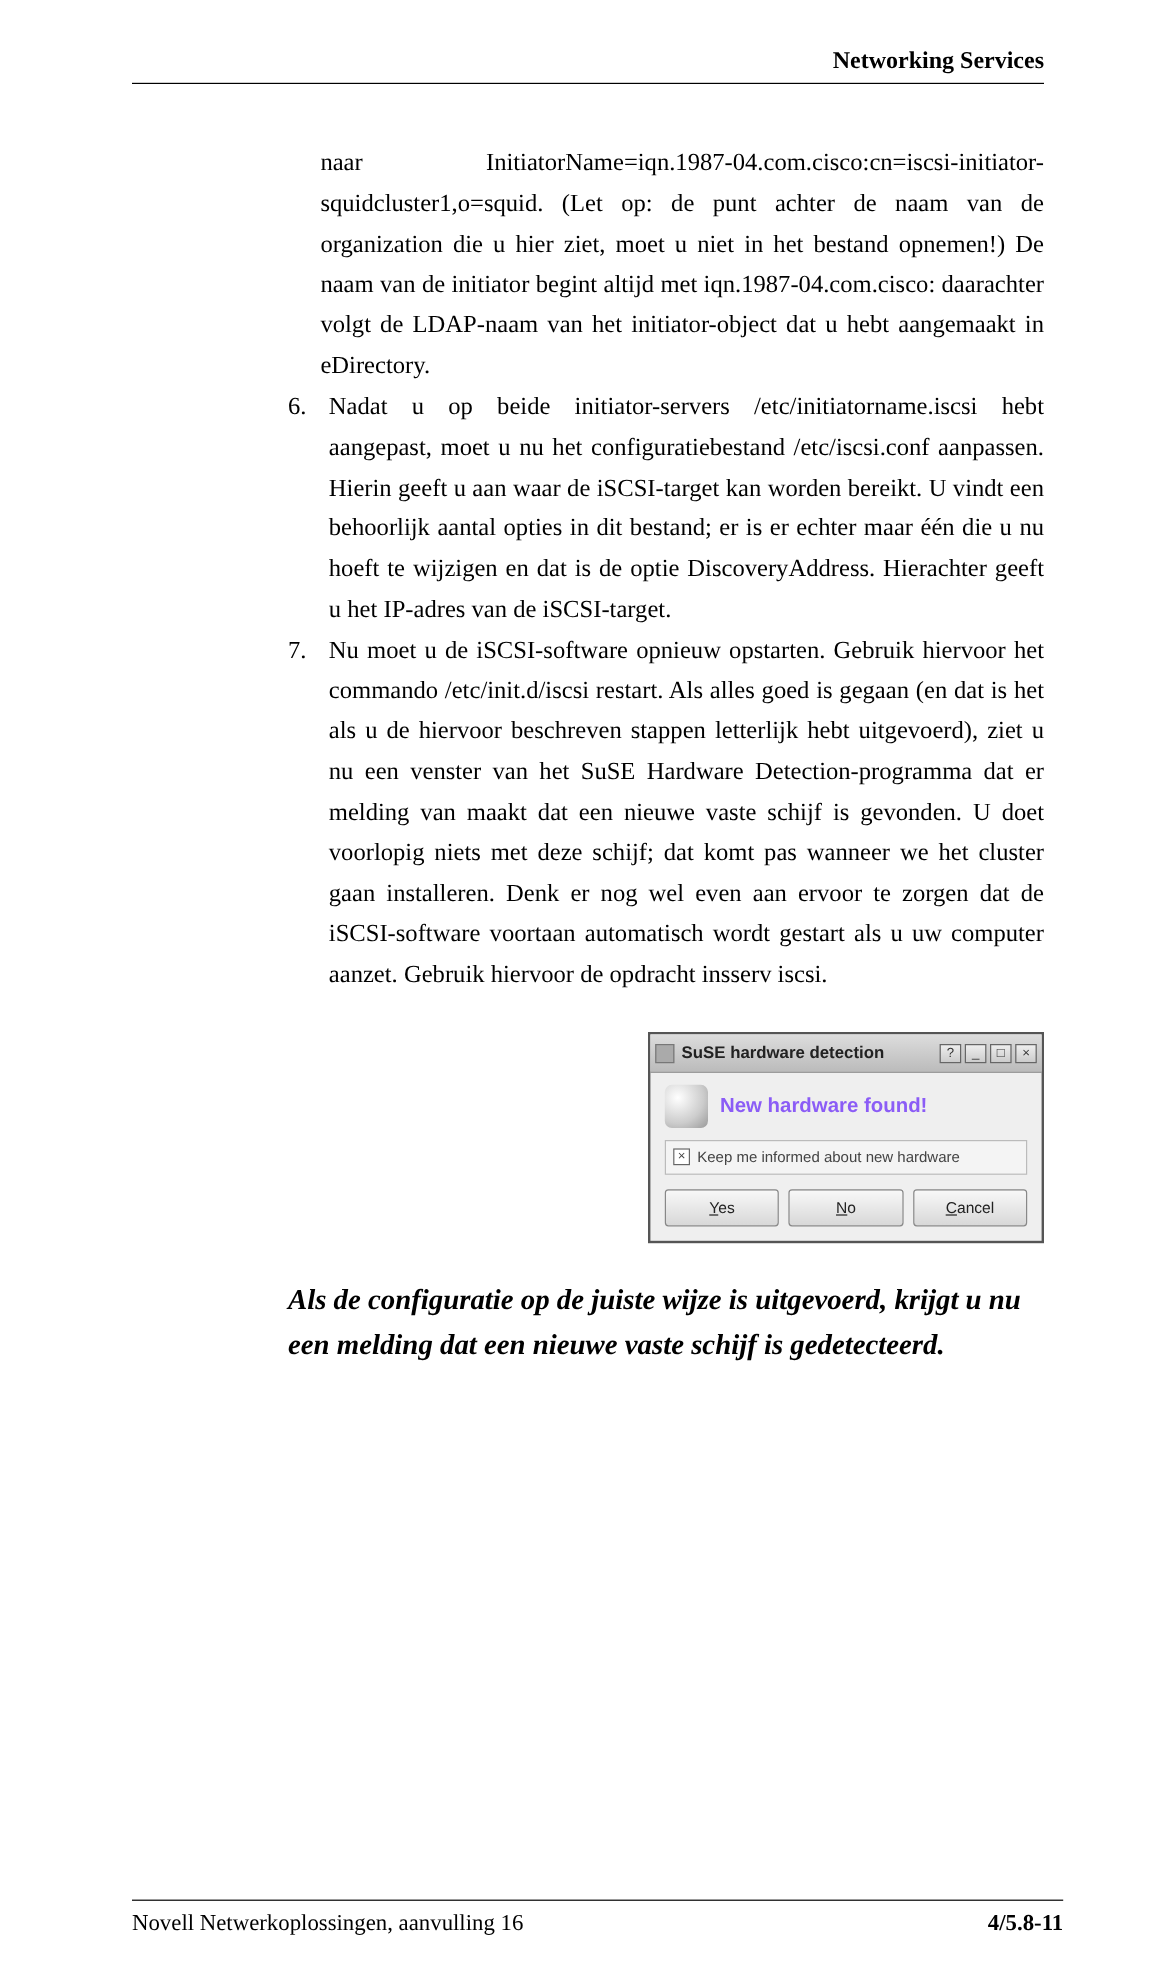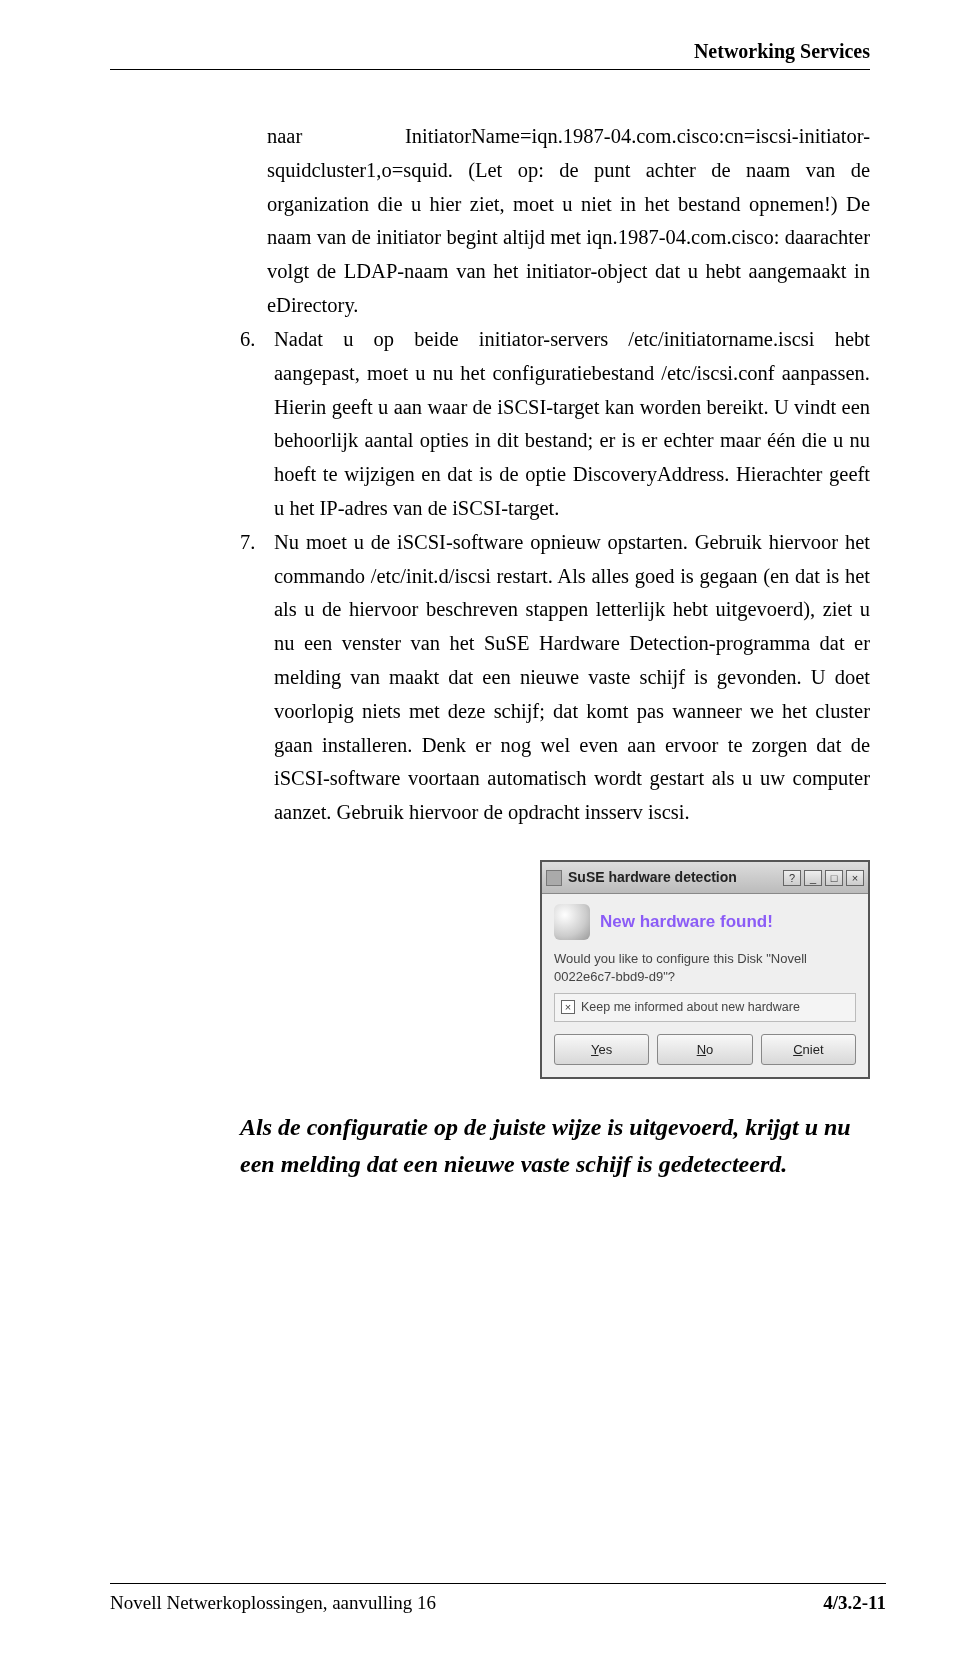--- a/index.html
+++ b/index.html
@@ -203,33 +203,32 @@
           <div class="tb-btn">_</div>
           <div class="tb-btn">□</div>
           <div class="tb-btn">×</div>
         </div>
       </div>
       <div class="dialog-body">
         <div class="dialog-heading">
           <div class="gem-icon"></div>
           <div class="dialog-title">New hardware found!</div>
         </div>
-        <div class="dialog-msg">Would you like to configure this Disk "Novell 0022e6c7-bbd9-d9"?</div>
         <div class="chk-row">
           <div class="chk">×</div>
           <span>Keep me informed about new hardware</span>
         </div>
         <div class="dialog-btns">
           <div class="dlg-btn"><span class="ul">Y</span><span>es</span></div>
           <div class="dlg-btn"><span class="ul">N</span><span>o</span></div>
-          <div class="dlg-btn"><span class="ul">C</span><span>niet</span></div>
+          <div class="dlg-btn"><span class="ul">C</span><span>ancel</span></div>
         </div>
       </div>
     </div>
   </div>
 </div>
 
 <div class="caption">Als de configuratie op de juiste wijze is uitgevoerd, krijgt u nu een melding dat een nieuwe vaste schijf is gedetecteerd.</div>
 
 <div class="footer">
   <span class="footer-left">Novell Netwerkoplossingen, aanvulling 16</span>
-  <span class="footer-right">4/3.2-11</span>
+  <span class="footer-right">4/5.8-11</span>
 </div>
 
 </body></html>

